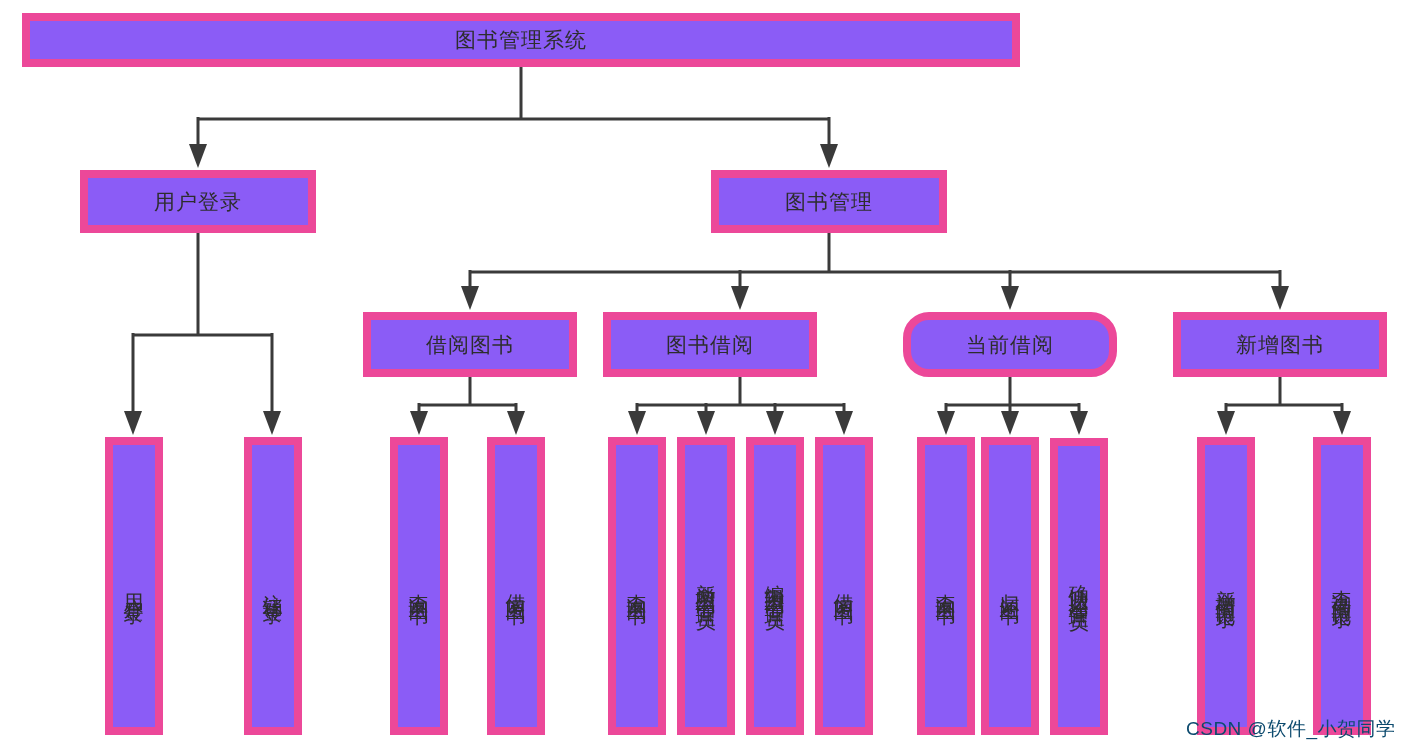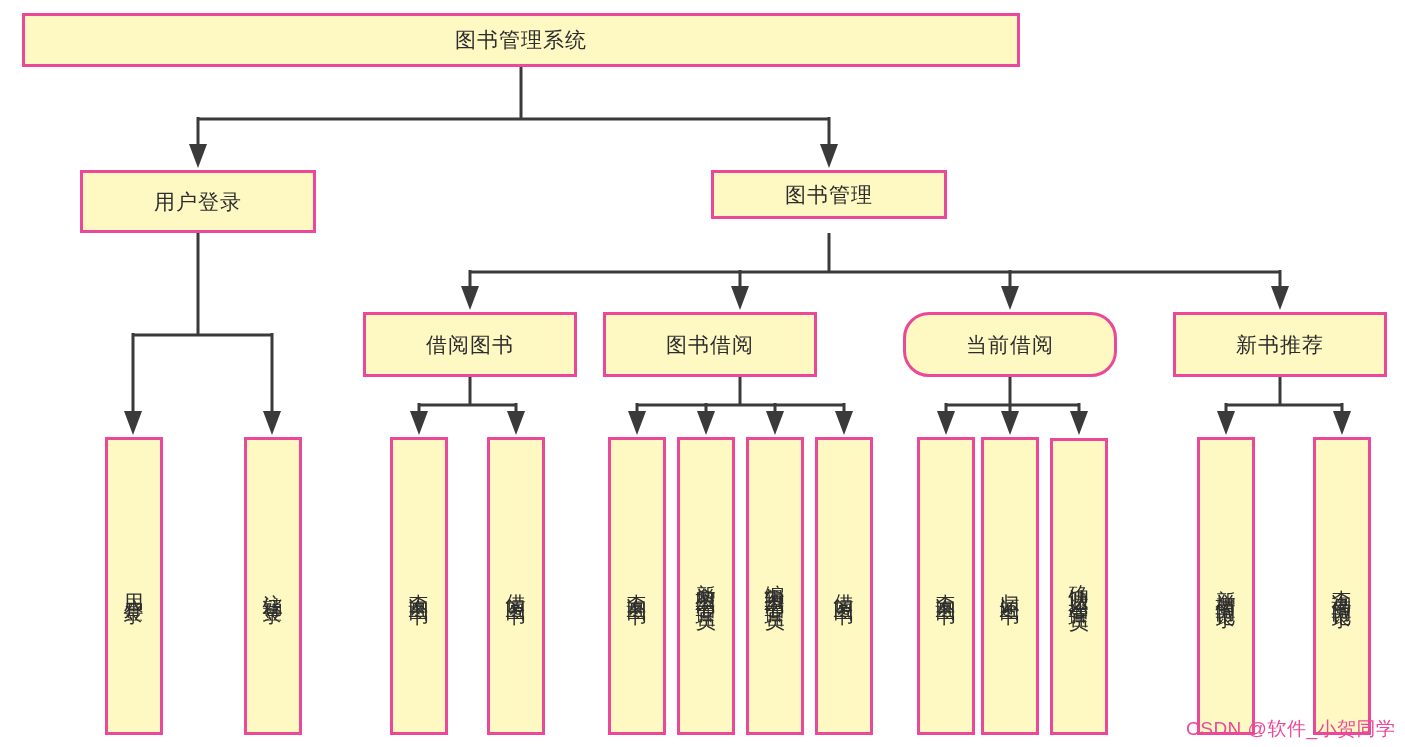--- a/index.html
+++ b/index.html
@@ -22,22 +22,22 @@
     stroke-width: 3;
     fill: none;
   }
   svg.connectors polygon {
     fill: #3a3a3a;
     stroke: none;
   }
   .node {
     position: absolute;
     box-sizing: border-box;
-    background: #fef9c3;
-    border: 3px solid #ec4899;
+    background: #8b5cf6;
+    border: 8px solid #ec4899;
     display: flex;
     align-items: center;
     justify-content: center;
     color: #2d2d2d;
     z-index: 2;
     text-align: left;
   }
   .h-node {
     font-size: 21px;
     letter-spacing: 1px;
@@ -48,21 +48,21 @@
     text-orientation: mixed;
     font-size: 20px;
     letter-spacing: 4px;
     line-height: 1;
   }
   .watermark {
     position: absolute;
     left: 1186px;
     top: 716px;
     font-size: 19px;
-    color: #ec4899;
+    color: #0c4a6e;
     letter-spacing: 0.5px;
     z-index: 5;
     white-space: nowrap;
   }
 </style>
 </head>
 <body>
 
 <div class="canvas">
 
@@ -112,26 +112,26 @@
     <g>
       <path d="M1280,377 V405 M1226,405 H1342 M1226,403 V416 M1342,403 V416"></path>
       <polygon points="1217,411 1235,411 1226,435"></polygon>
       <polygon points="1333,411 1351,411 1342,435"></polygon>
     </g>
   </svg>
 
   <div class="node h-node" style="left:22px; top:13px; width:998px; height:54px;">图书管理系统</div>
 
   <div class="node h-node" style="left:80px; top:170px; width:236px; height:63px;">用户登录</div>
-  <div class="node h-node" style="left:711px; top:170px; width:236px; height:49px;">图书管理</div>
+  <div class="node h-node" style="left:711px; top:170px; width:236px; height:63px;">图书管理</div>
 
   <div class="node h-node" style="left:363px; top:312px; width:214px; height:65px;">借阅图书</div>
   <div class="node h-node" style="left:603px; top:312px; width:214px; height:65px;">图书借阅</div>
   <div class="node h-node" style="left:903px; top:312px; width:214px; height:65px;border-radius:26px;">当前借阅</div>
-  <div class="node h-node" style="left:1173px; top:312px; width:214px; height:65px;">新书推荐</div>
+  <div class="node h-node" style="left:1173px; top:312px; width:214px; height:65px;">新增图书</div>
 
   <div class="node v-node" style="left:105px; top:437px; width:58px; height:298px;">用户登录</div>
   <div class="node v-node" style="left:244px; top:437px; width:58px; height:298px;">注销登录</div>
 
   <div class="node v-node" style="left:390px; top:437px; width:58px; height:298px;">查询图书</div>
   <div class="node v-node" style="left:487px; top:437px; width:58px; height:298px;">借阅图书</div>
 
   <div class="node v-node" style="left:608px; top:437px; width:58px; height:298px;">查询图书</div>
   <div class="node v-node" style="left:677px; top:437px; width:58px; height:298px;">新增图书（管理员）</div>
   <div class="node v-node" style="left:746px; top:437px; width:58px; height:298px;">编辑图书（管理员）</div>

